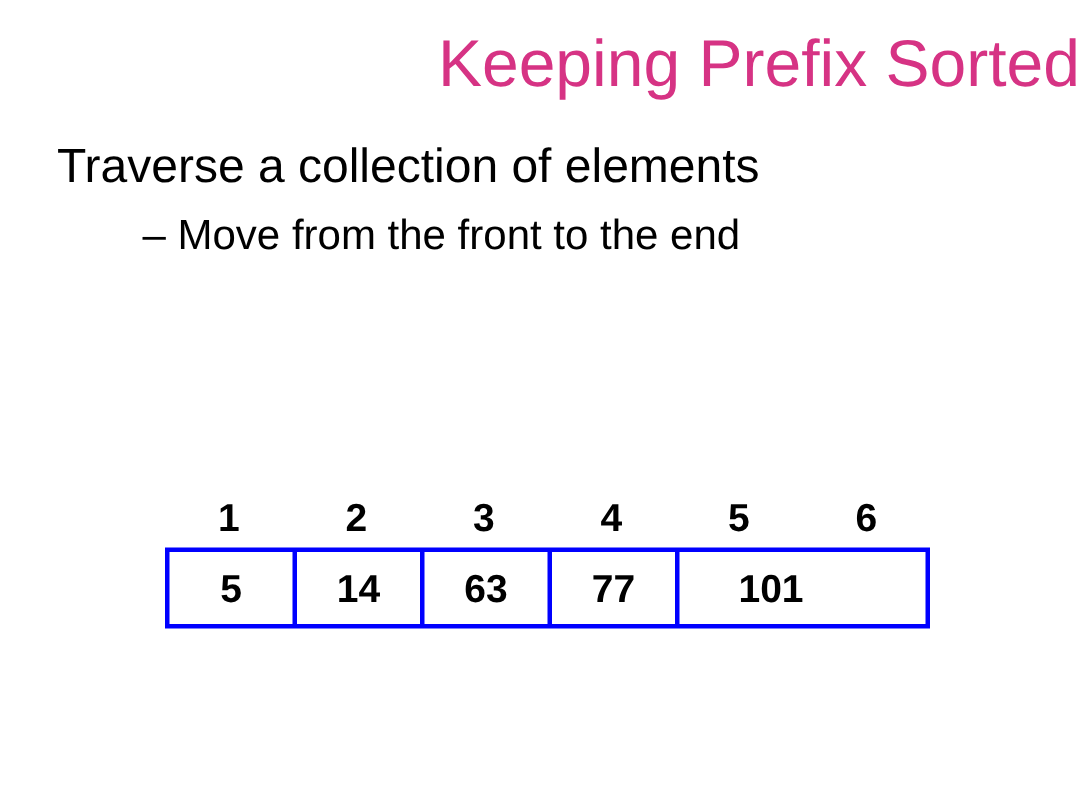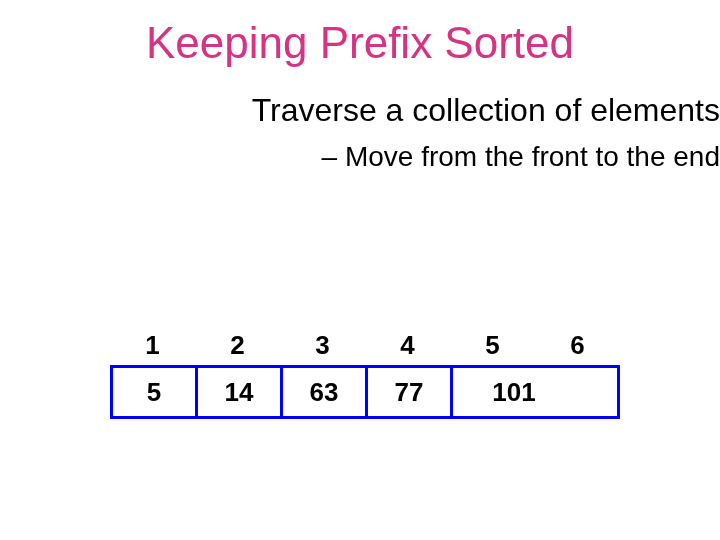--- a/index.html
+++ b/index.html
@@ -5,37 +5,35 @@
   body {
     margin: 0;
     padding: 0;
     width: 720px;
     height: 540px;
     background: #ffffff;
     font-family: "Comic Sans MS", cursive, sans-serif;
     overflow: hidden;
   }
   .title {
-    text-align: center;
+    text-align: right;
     color: #d63384;
     font-size: 44px;
     margin-top: 18px;
     font-weight: normal;
   }
   .subtitle {
     color: #000;
     font-size: 32px;
     margin-left: 38px;
     margin-top: 24px;
-    text-align: right;
   }
   .bullets {
     margin-left: 95px;
     margin-top: 8px;
-    text-align: right;
   }
   .bullet-line {
     color: #000;
     font-size: 28px;
     line-height: 1.4;
   }
   .array-wrap {
     position: absolute;
     left: 110px;
     top: 330px;

